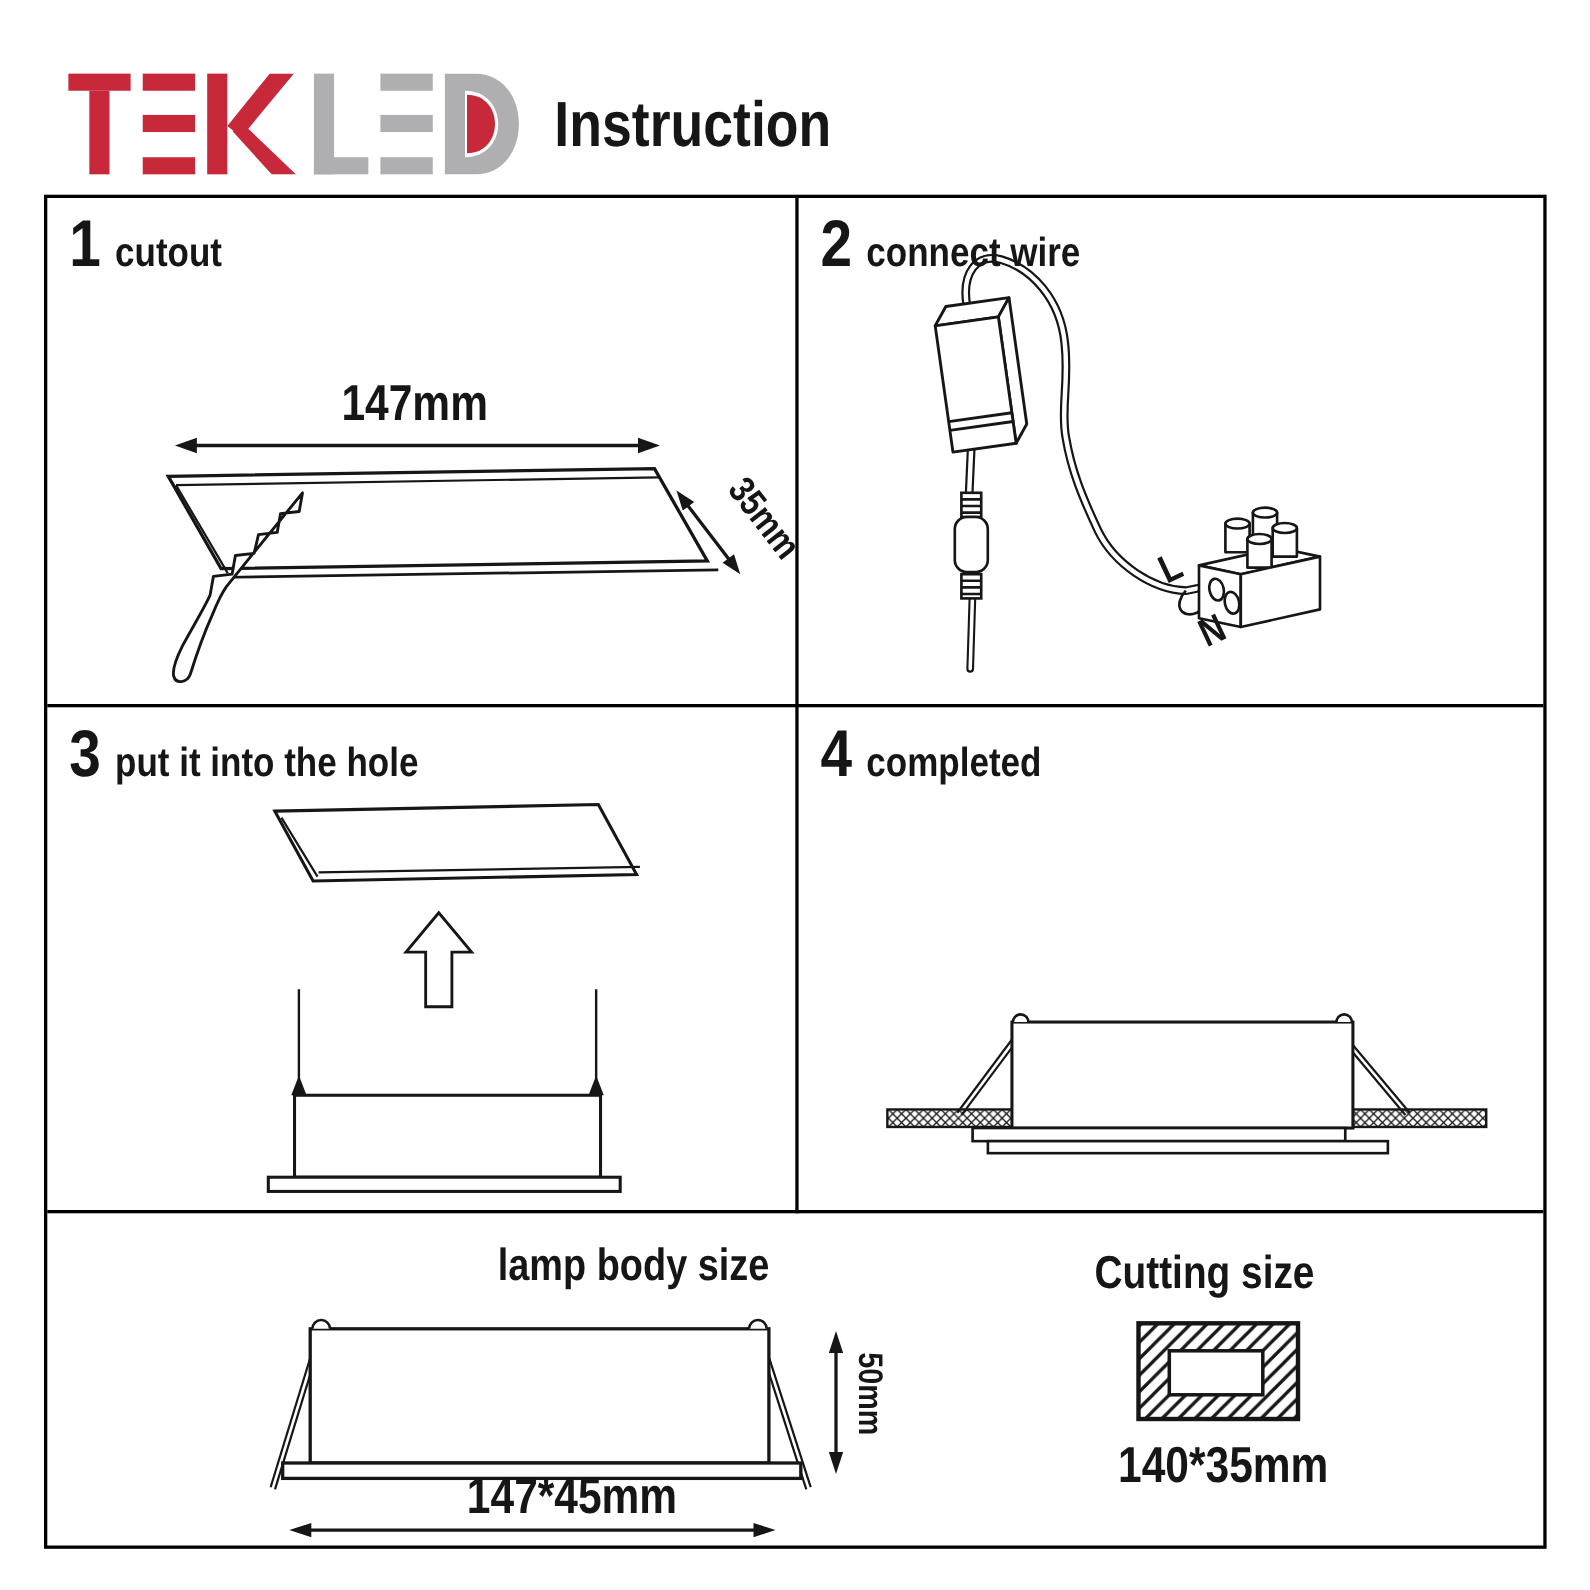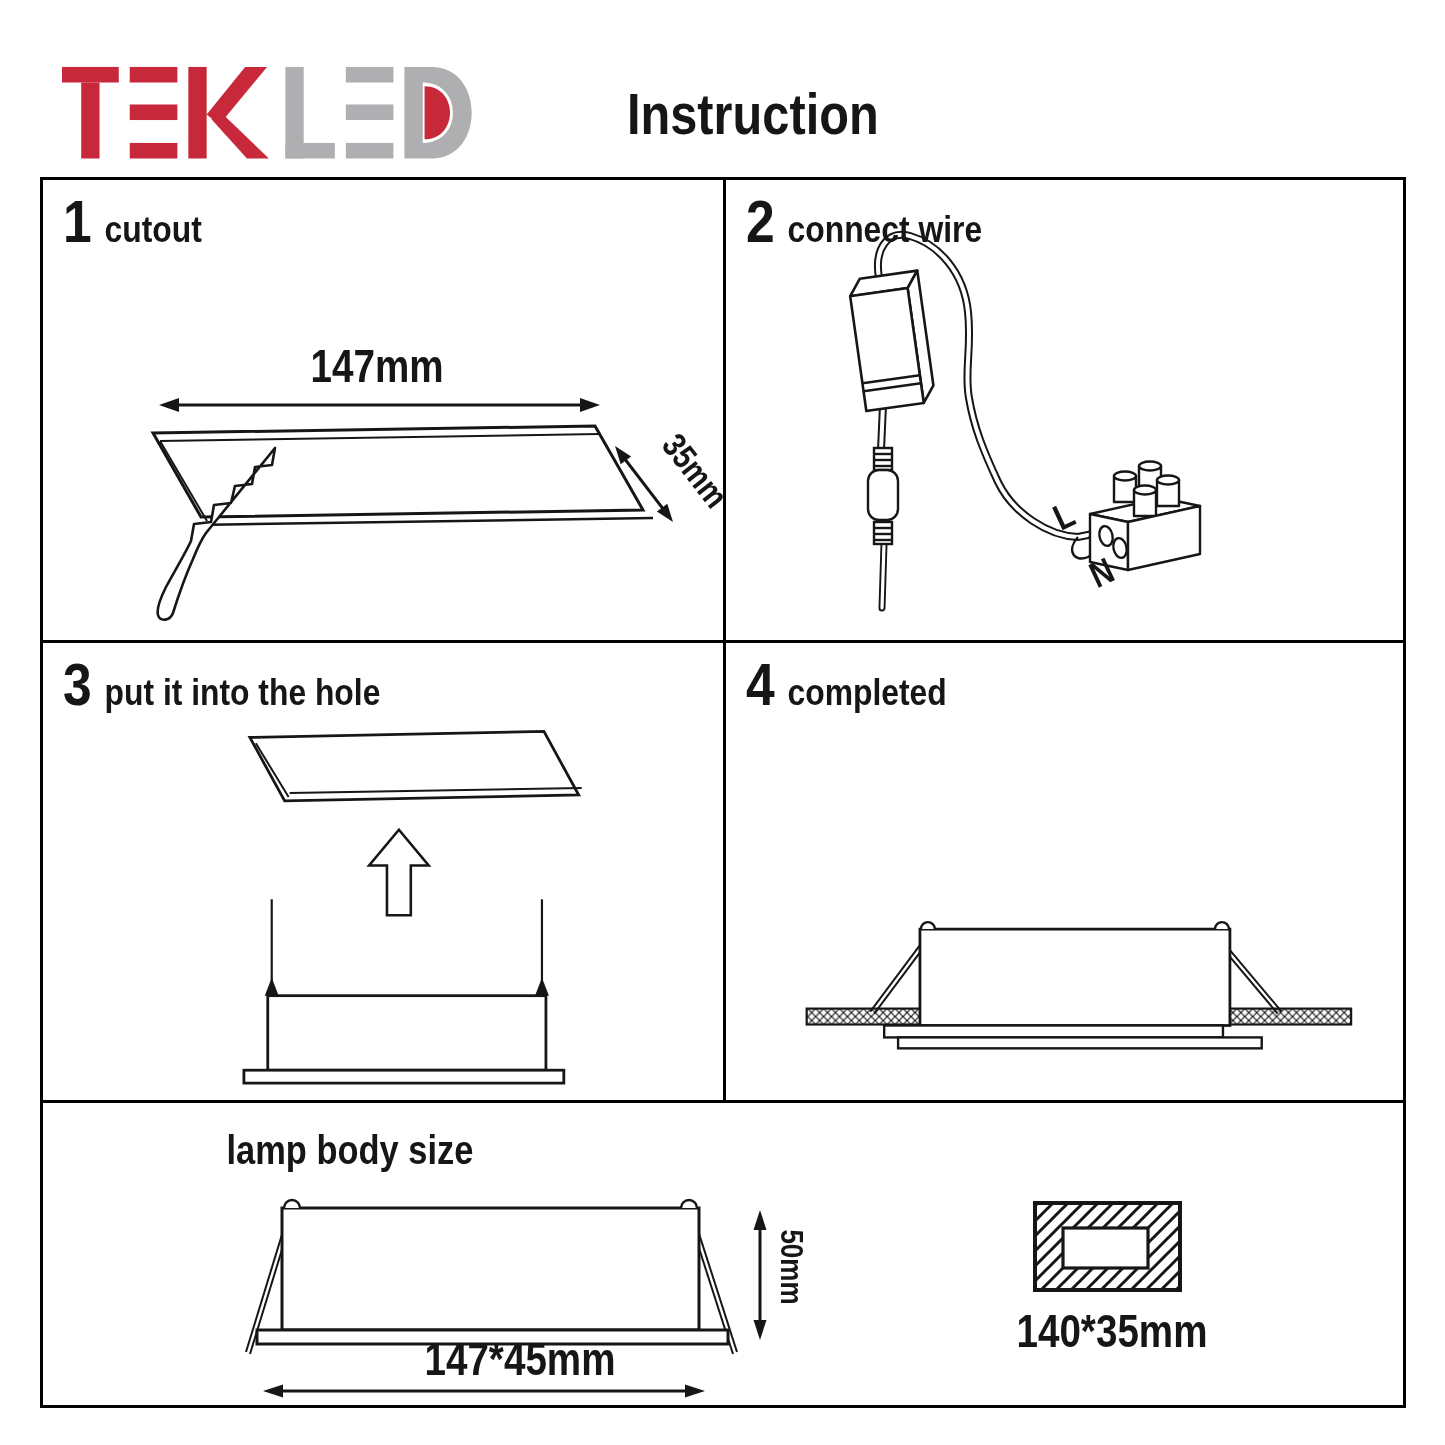--- a/index.html
+++ b/index.html
@@ -1,21 +1,21 @@
 <!DOCTYPE html>
 <html><head>
 <meta charset="utf-8">
 <style>
   html,body { margin:0; padding:0; background:#ffffff; }
   body { width:1445px; height:1445px; font-family:"Liberation Sans", sans-serif; color:#161616; }
   .page { position:relative; width:1445px; height:1445px; background:#fff; overflow:hidden; }
 
   
   .logo-svg { position:absolute; left:62px; top:62px; width:412px; height:106px; }
-  .hdr-title { position:absolute; left:480px; top:80px; width:546px; text-align:center;
+  .hdr-title { position:absolute; left:480px; top:80px; width:546px; text-align:left;
                font-size:58px; font-weight:bold; white-space:nowrap; }
   .hdr-code  { position:absolute; top:68px; right:52px; font-size:70px; font-weight:bold; white-space:nowrap; }
   .cond { display:inline-block; transform:scaleX(0.84); transform-origin:50% 50%; }
   .cond-r { display:inline-block; transform:scaleX(0.84); transform-origin:100% 50%; }
 
   
   .tbl { position:absolute; left:40px; top:177px; width:1366px; height:1231px;
          border:3px solid #000; box-sizing:border-box; }
   .v-div  { position:absolute; left:680px; top:0;    width:3px;  height:923px; background:#000; }
   .h-div1 { position:absolute; left:0;    top:460px; width:1360px; height:3px; background:#000; }
@@ -26,21 +26,21 @@
   .c2 { left:683px; top:0;     width:677px;  height:460px; }
   .c3 { left:0;     top:463px; width:680px;  height:457px; }
   .c4 { left:683px; top:463px; width:677px;  height:457px; }
   .c5 { left:0;     top:923px; width:1360px; height:302px; }
 
   .step-head { position:absolute; left:20px; top:12px; display:flex; align-items:baseline;
                transform:scaleX(0.86); transform-origin:0 50%; white-space:nowrap; }
   .step-num { font-size:60px; font-weight:bold; line-height:1; }
   .step-lbl { font-size:37px; font-weight:bold; margin-left:15px; line-height:1; }
 
-  .ft-head1 { position:absolute; left:160px; top:24px; width:520px; text-align:left;
+  .ft-head1 { position:absolute; left:160px; top:24px; width:520px; text-align:right;
               font-size:41px; font-weight:bold; }
   .ft-head2 { position:absolute; left:792px; top:30px; width:520px; text-align:center;
               font-size:42px; font-weight:bold; }
 
   .art { position:absolute; left:0; top:0; width:100%; height:100%; }
   svg text { font-family:"Liberation Sans","DejaVu Sans",sans-serif; font-weight:bold; fill:#161616; }
 </style>
 </head>
 <body>
 
@@ -283,15 +283,18 @@
           <rect x="992" y="100" width="145" height="87" fill="url(#dhatch)" stroke="#161616" stroke-width="4"></rect>
           <rect x="1020" y="125" width="85" height="40" fill="#fff" stroke="#161616" stroke-width="3.2"></rect>
           <g transform="translate(1069,244) scale(0.84 1)">
             <text text-anchor="middle" font-size="46">140*35mm</text>
           </g>
         </g>
       </svg>
       <div class="ft-head1">
         <span class="cond">lamp body size</span>
       </div>
+      <div class="ft-head2">
+        <span class="cond">Cutting size</span>
+      </div>
     </div>
   </div>
 </div>
 
 </body></html>

